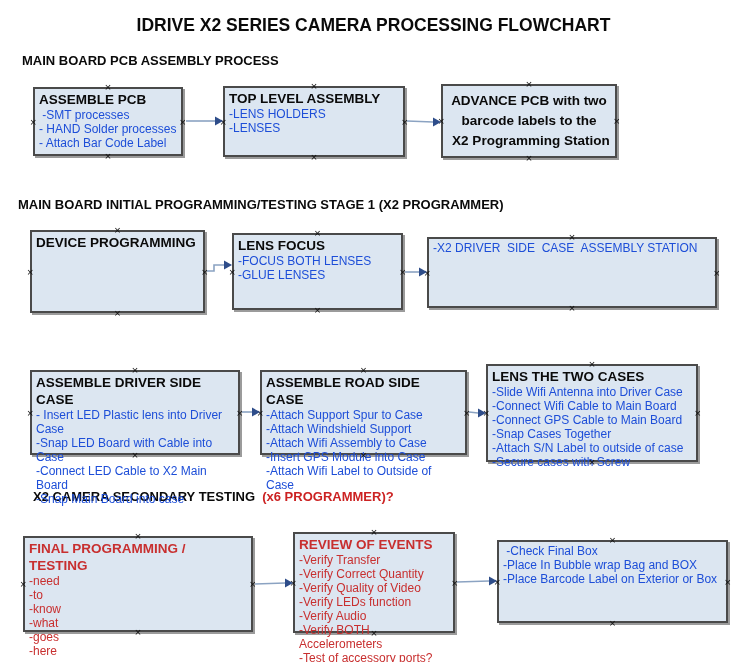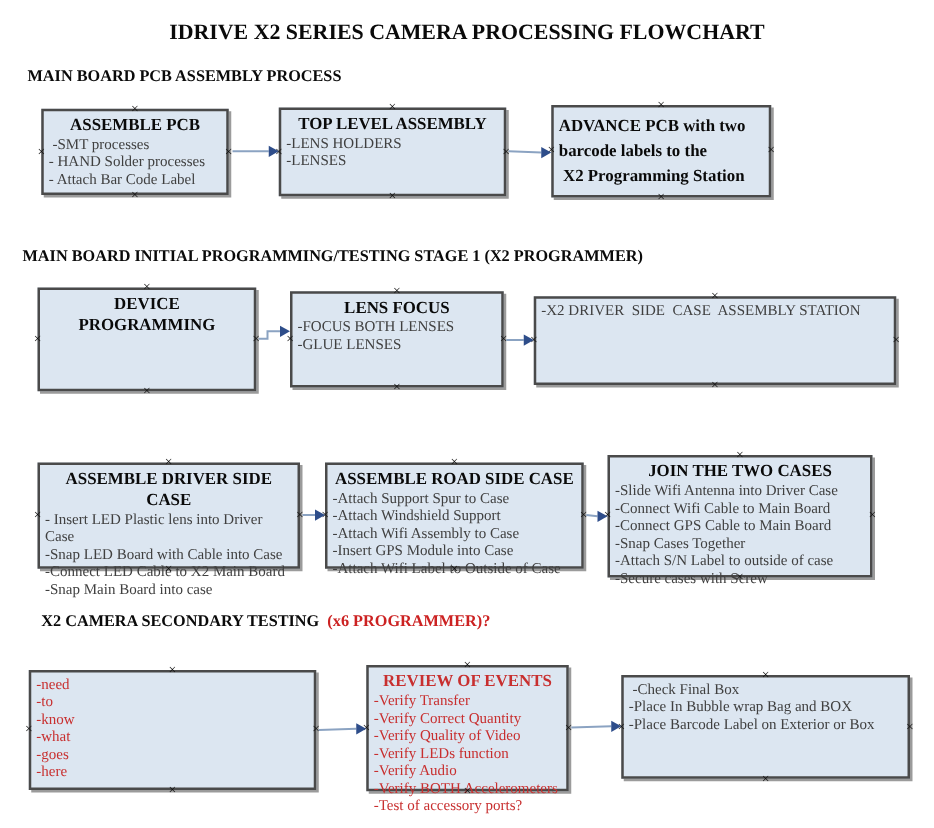--- a/index.html
+++ b/index.html
@@ -1,20 +1,20 @@
 <!DOCTYPE html>
 <html style="--box-fill: #dce6f1; --box-border: #4a4a4a; --red: #c82f2f; --red-heading: #cc2222; --arrow-line: #8ba3c2; --arrow-head: #2e4d8a;"><head>
 <meta charset="utf-8">
 <style>
   html,body{margin:0;padding:0;background:#ffffff;}
   #canvas{
     position:relative;
     width:747px;height:662px;
     background:#ffffff;
-    font-family:Liberation Serif, serif;
+    font-family:Liberation Sans, sans-serif;
     color:#000;
     overflow:hidden;
   }
   .page-title{
     position:absolute; top:15px; left:0; width:747px;
     text-align:center; font-weight:bold; font-size:17.5px;
     letter-spacing:0px; color:#0a0a0a;
   }
   .sec-heading{
     position:absolute; font-weight:bold; font-size:13px; color:#0a0a0a;
@@ -25,28 +25,28 @@
     position:absolute;
     background:var(--box-fill);
     border:2px solid var(--box-border);
     box-shadow:2px 2px 0 #9b9b9b;
     padding:2px 4px 0 4px;
     box-sizing:border-box;
     overflow:visible;
   }
   .btitle{
     font-weight:bold; font-size:13.5px; line-height:17px;
-    white-space:pre-wrap; color:#0a0a0a;text-align:center;
+    white-space:pre-wrap; color:#0a0a0a;
   }
   .btitle-multi{
     font-weight:bold; font-size:13.5px; line-height:20px;
-    white-space:pre-wrap; color:#0a0a0a; padding-top:3px;
+    white-space:pre-wrap; color:#0a0a0a; padding-top:3px;text-align:center;
   }
   .bitems{
-    font-size:12px; line-height:14px; white-space:pre-wrap; color:#404040;
+    font-size:12px; line-height:14px; white-space:pre-wrap; color:#1d4ed8;
   }
   .fbox.red .btitle{ color:var(--red); }
   .fbox.red .bitems{ color:var(--red); }
   .ax{
     position:absolute; font-size:11px; line-height:1; color:#111;
     font-weight:normal; pointer-events:none;
   }
   .ax-t{ top:-7px; left:50%; transform:translateX(-50%); }
   .ax-b{ bottom:-8px; left:50%; transform:translateX(-50%); }
   .ax-l{ left:-5px; top:50%; transform:translateY(-50%); }
@@ -148,34 +148,35 @@
 -Attach Wifi Assembly to Case
 -Insert GPS Module into Case
 -Attach Wifi Label to Outside of Case</div>
   <span class="ax ax-t">×</span>
       <span class="ax ax-b">×</span>
       <span class="ax ax-l">×</span>
       <span class="ax ax-r">×</span>
     </div>
 
   <div class="fbox" style="left:486px;top:364px;width:212px;height:98px">
-    <div class="btitle">JOIN THE TWO CASES</div>
+    <div class="btitle">LENS THE TWO CASES</div>
     <div class="bitems">-Slide Wifi Antenna into Driver Case
 -Connect Wifi Cable to Main Board
 -Connect GPS Cable to Main Board
 -Snap Cases Together
 -Attach S/N Label to outside of case
 -Secure cases with Screw</div>
   <span class="ax ax-t">×</span>
       <span class="ax ax-b">×</span>
       <span class="ax ax-l">×</span>
       <span class="ax ax-r">×</span>
     </div>
 
   <div class="fbox red" style="left:23px;top:536px;width:230px;height:96px">
+    <div class="btitle">FINAL PROGRAMMING / TESTING</div>
     <div class="bitems">-need
 -to
 -know
 -what
 -goes
 -here</div>
   <span class="ax ax-t">×</span>
       <span class="ax ax-b">×</span>
       <span class="ax ax-l">×</span>
       <span class="ax ax-r">×</span>

